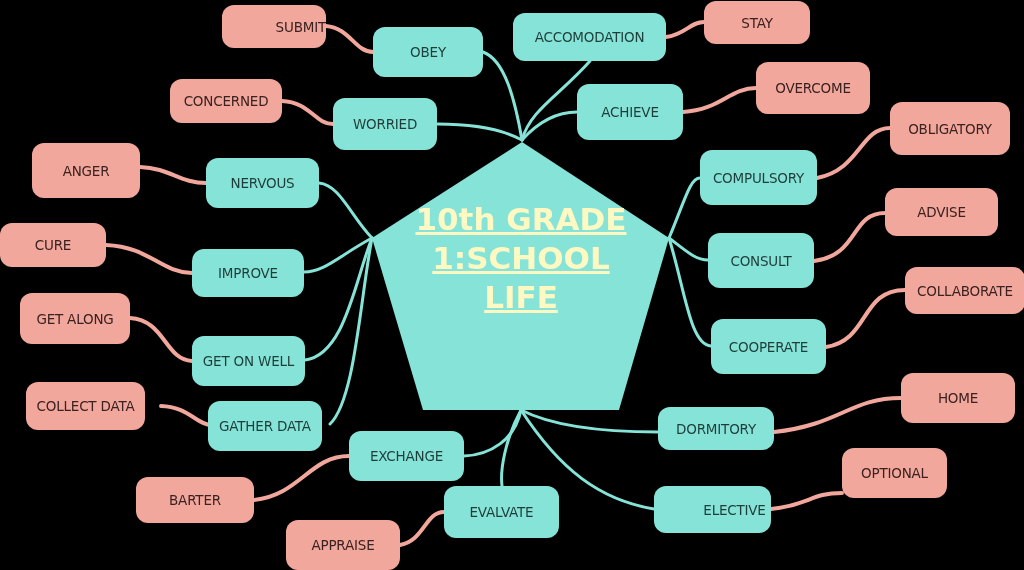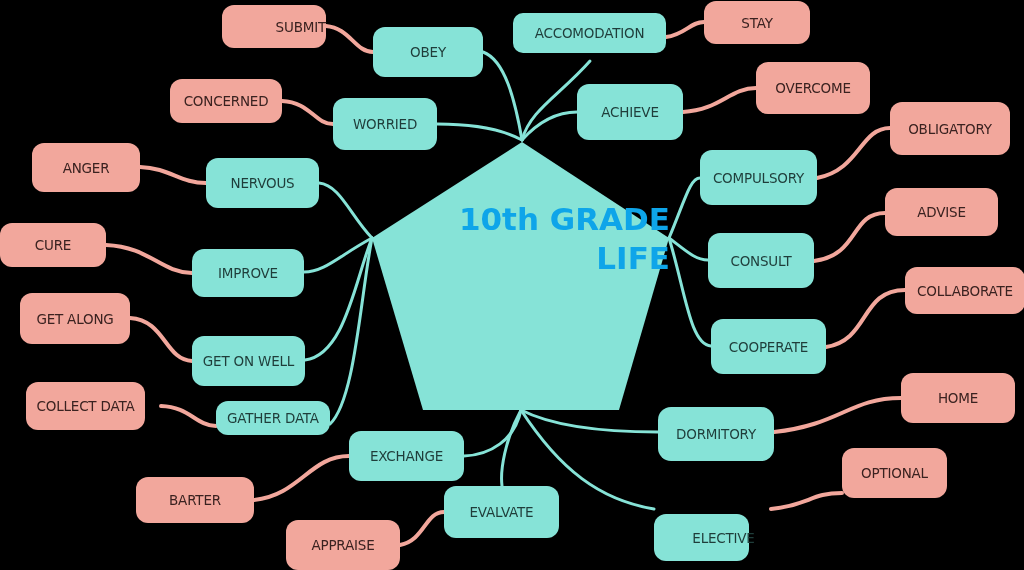--- a/index.html
+++ b/index.html
@@ -1,21 +1,21 @@
 <!DOCTYPE html>
 <html><head>
 <meta charset="utf-8">
 <style>
   html, body { margin:0; padding:0; background:#000; }
   body { width:1024px; height:570px; position:relative; overflow:hidden; font-family:"DejaVu Sans", sans-serif; }
   svg.links { position:absolute; left:0; top:0; width:1024px; height:570px; }
   .node { position:absolute; box-sizing:border-box; border-radius:12px; display:flex; align-items:center; justify-content:center; font-size:13.5px; letter-spacing:-0.2px; white-space:nowrap; }
   .main { background:#86e3d7; color:#1f3d3a; }
   .leaf { background:#f2a79c; color:#3a2220; }
-  .center-text { position:absolute; left:372px; top:200px; width:298px; text-align:right; font-weight:bold; font-size:31px; line-height:39px; color:#0ea5e9; }
+  .center-text { position:absolute; left:372px; top:200px; width:298px; text-align:center; font-weight:bold; font-size:31px; line-height:39px; color:#fef9c3;text-decoration:underline; }
   .center-text span { display:block; }
 </style>
 </head>
 <body>
 
 <svg class="links" viewBox="0 0 1024 570">
 
   <polygon points="522,142 669,238 619,410 423,410 372,238" fill="#86e3d7"></polygon>
   <g fill="none" stroke="#86e3d7" stroke-width="3" stroke-linecap="round">
 
@@ -53,76 +53,77 @@
     <path d="M817,178 C860,170 860,128 890,128"></path>
     <path d="M814,261 C860,255 850,213 885,213"></path>
     <path d="M826,347 C870,340 860,290 905,290"></path>
     <path d="M774,432 C840,425 850,398 901,398"></path>
     <path d="M771,509 C810,505 810,493 842,493"></path>
   </g>
 </svg>
 
 <div class="center-text">
   <span>10th GRADE</span>
+  <span>1:SCHOOL</span>
   <span>LIFE</span>
 </div>
 
 <div class="node main" style="left:373px;top:27px;width:110px;height:50px;">
     <span>OBEY</span>
   </div>
 <div class="node main" style="left:333px;top:98px;width:104px;height:52px;">
     <span>WORRIED</span>
   </div>
 <div class="node main" style="left:206px;top:158px;width:113px;height:50px;">
     <span>NERVOUS</span>
   </div>
 <div class="node main" style="left:192px;top:249px;width:112px;height:48px;">
     <span>IMPROVE</span>
   </div>
 <div class="node main" style="left:192px;top:336px;width:113px;height:50px;">
     <span>GET ON WELL</span>
   </div>
-<div class="node main" style="left:216px;top:401px;width:114px;height:34px;">
+<div class="node main" style="left:208px;top:401px;width:114px;height:50px;">
     <span>GATHER DATA</span>
   </div>
 <div class="node main" style="left:349px;top:431px;width:115px;height:50px;">
     <span>EXCHANGE</span>
   </div>
 <div class="node main" style="left:444px;top:486px;width:115px;height:52px;">
     <span>EVALVATE</span>
   </div>
-<div class="node main" style="left:513px;top:13px;width:153px;height:40px;border-radius:10px;">
+<div class="node main" style="left:513px;top:13px;width:153px;height:48px;">
     <span>ACCOMODATION</span>
   </div>
 <div class="node main" style="left:577px;top:84px;width:106px;height:56px;">
     <span>ACHIEVE</span>
   </div>
 <div class="node main" style="left:700px;top:150px;width:117px;height:55px;">
     <span>COMPULSORY</span>
   </div>
 <div class="node main" style="left:708px;top:233px;width:106px;height:55px;">
     <span>CONSULT</span>
   </div>
 <div class="node main" style="left:711px;top:319px;width:115px;height:55px;">
     <span>COOPERATE</span>
   </div>
-<div class="node main" style="left:658px;top:407px;width:116px;height:54px;border-radius:13px;">
+<div class="node main" style="left:658px;top:407px;width:116px;height:43px;">
     <span>DORMITORY</span>
   </div>
-<div class="node main" style="left:654px;top:514px;width:95px;height:47px;padding-left:44px;">
+<div class="node main" style="left:654px;top:486px;width:117px;height:47px;padding-left:44px;">
     <span>ELECTIVE</span>
   </div>
 
 <div class="node leaf" style="left:222px;top:5px;width:104px;height:43px;justify-content:flex-end;">
     <span>SUBMIT</span>
   </div>
 <div class="node leaf" style="left:170px;top:79px;width:112px;height:44px;">
     <span>CONCERNED</span>
   </div>
-<div class="node leaf" style="left:32px;top:143px;width:108px;height:49px;">
+<div class="node leaf" style="left:32px;top:143px;width:108px;height:55px;">
     <span>ANGER</span>
   </div>
 <div class="node leaf" style="left:0px;top:223px;width:106px;height:44px;">
     <span>CURE</span>
   </div>
 <div class="node leaf" style="left:20px;top:293px;width:110px;height:51px;">
     <span>GET ALONG</span>
   </div>
 <div class="node leaf" style="left:26px;top:382px;width:119px;height:48px;">
     <span>COLLECT DATA</span>

